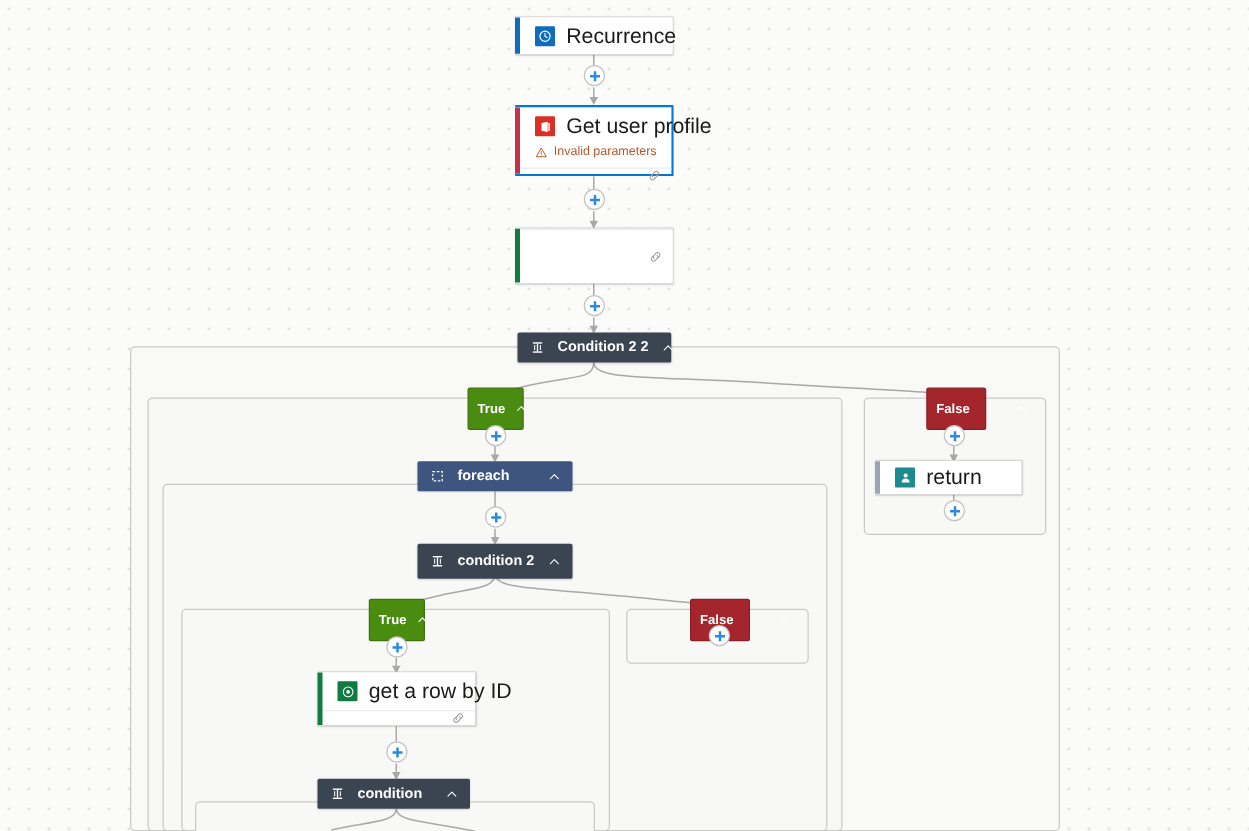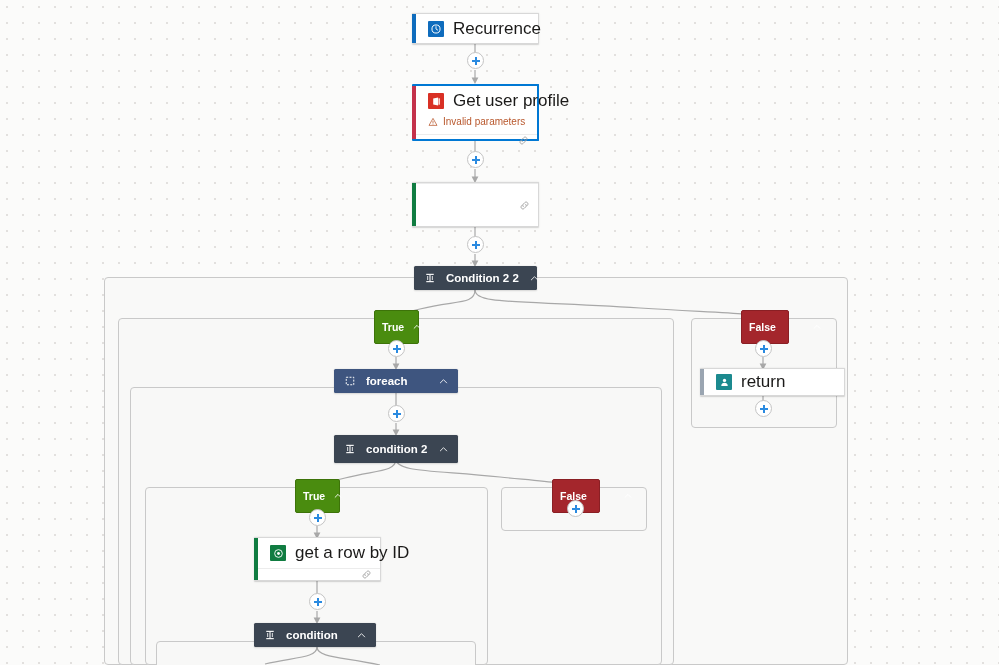--- a/index.html
+++ b/index.html
@@ -338,21 +338,21 @@
 
   <div class="badge false" style="left:741px; top:310px; width:48px;">
     <span class="badge-label">False</span>
     <span style="display:flex;">
       <svg width="10" height="10" viewBox="0 0 16 16">
         <path d="M3.4 10 L8 5.4 L12.6 10" fill="none" stroke="#ffffff" stroke-width="1.4" stroke-linecap="round" stroke-linejoin="round"></path>
       </svg>
     </span>
   </div>
 
-  <div class="node card" style="left:700px; top:368px; width:145px; height:28px;">
+  <div class="node card" style="left:700px; top:368px; width:118px; height:28px;">
     <div class="rail" style="background:#9aa5b1;"></div>
     <div class="card-head" style="padding-top:5px;padding-bottom:5px;">
       <span class="app-icon" style="background:#1c8a8f;">
         <svg width="11" height="11" viewBox="0 0 16 16">
           <circle cx="8" cy="5" r="2.4" fill="#ffffff"></circle>
           <path d="M3.3 13.2 C3.3 9.9 5.4 8.4 8 8.4 C10.6 8.4 12.7 9.9 12.7 13.2 Z" fill="#ffffff"></path>
         </svg>
       </span>
       <span class="card-title">return</span>
     </div>

